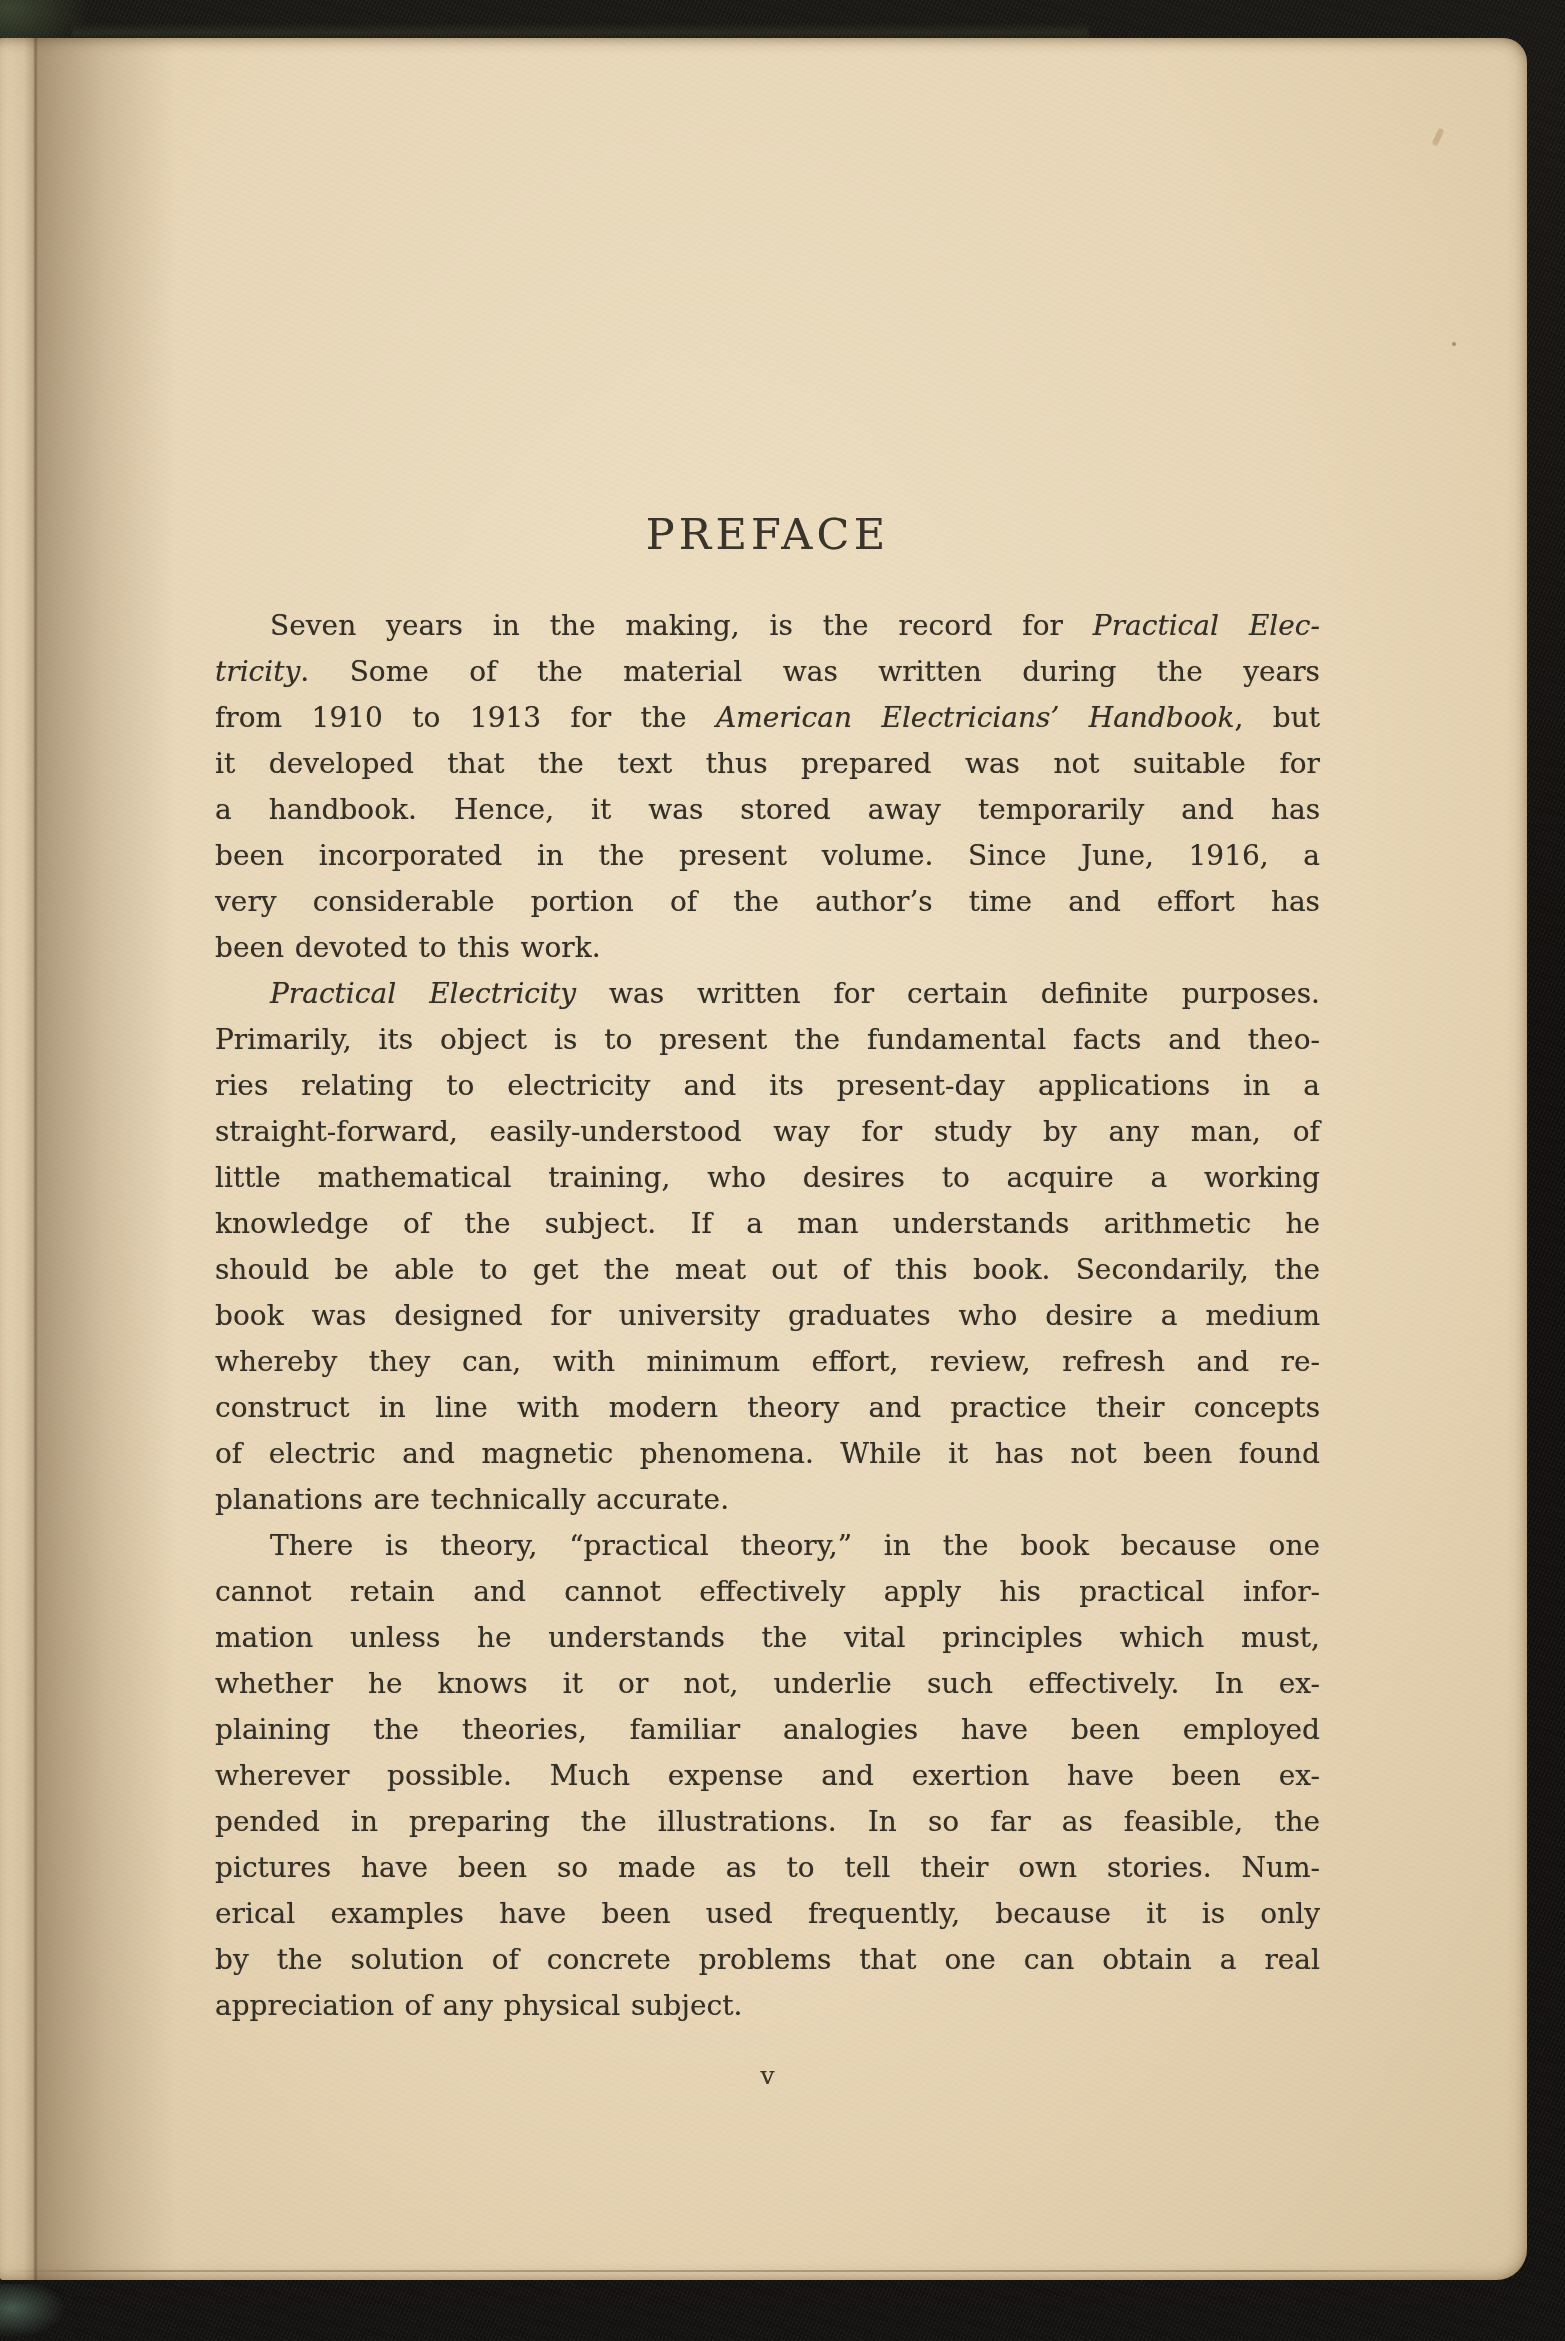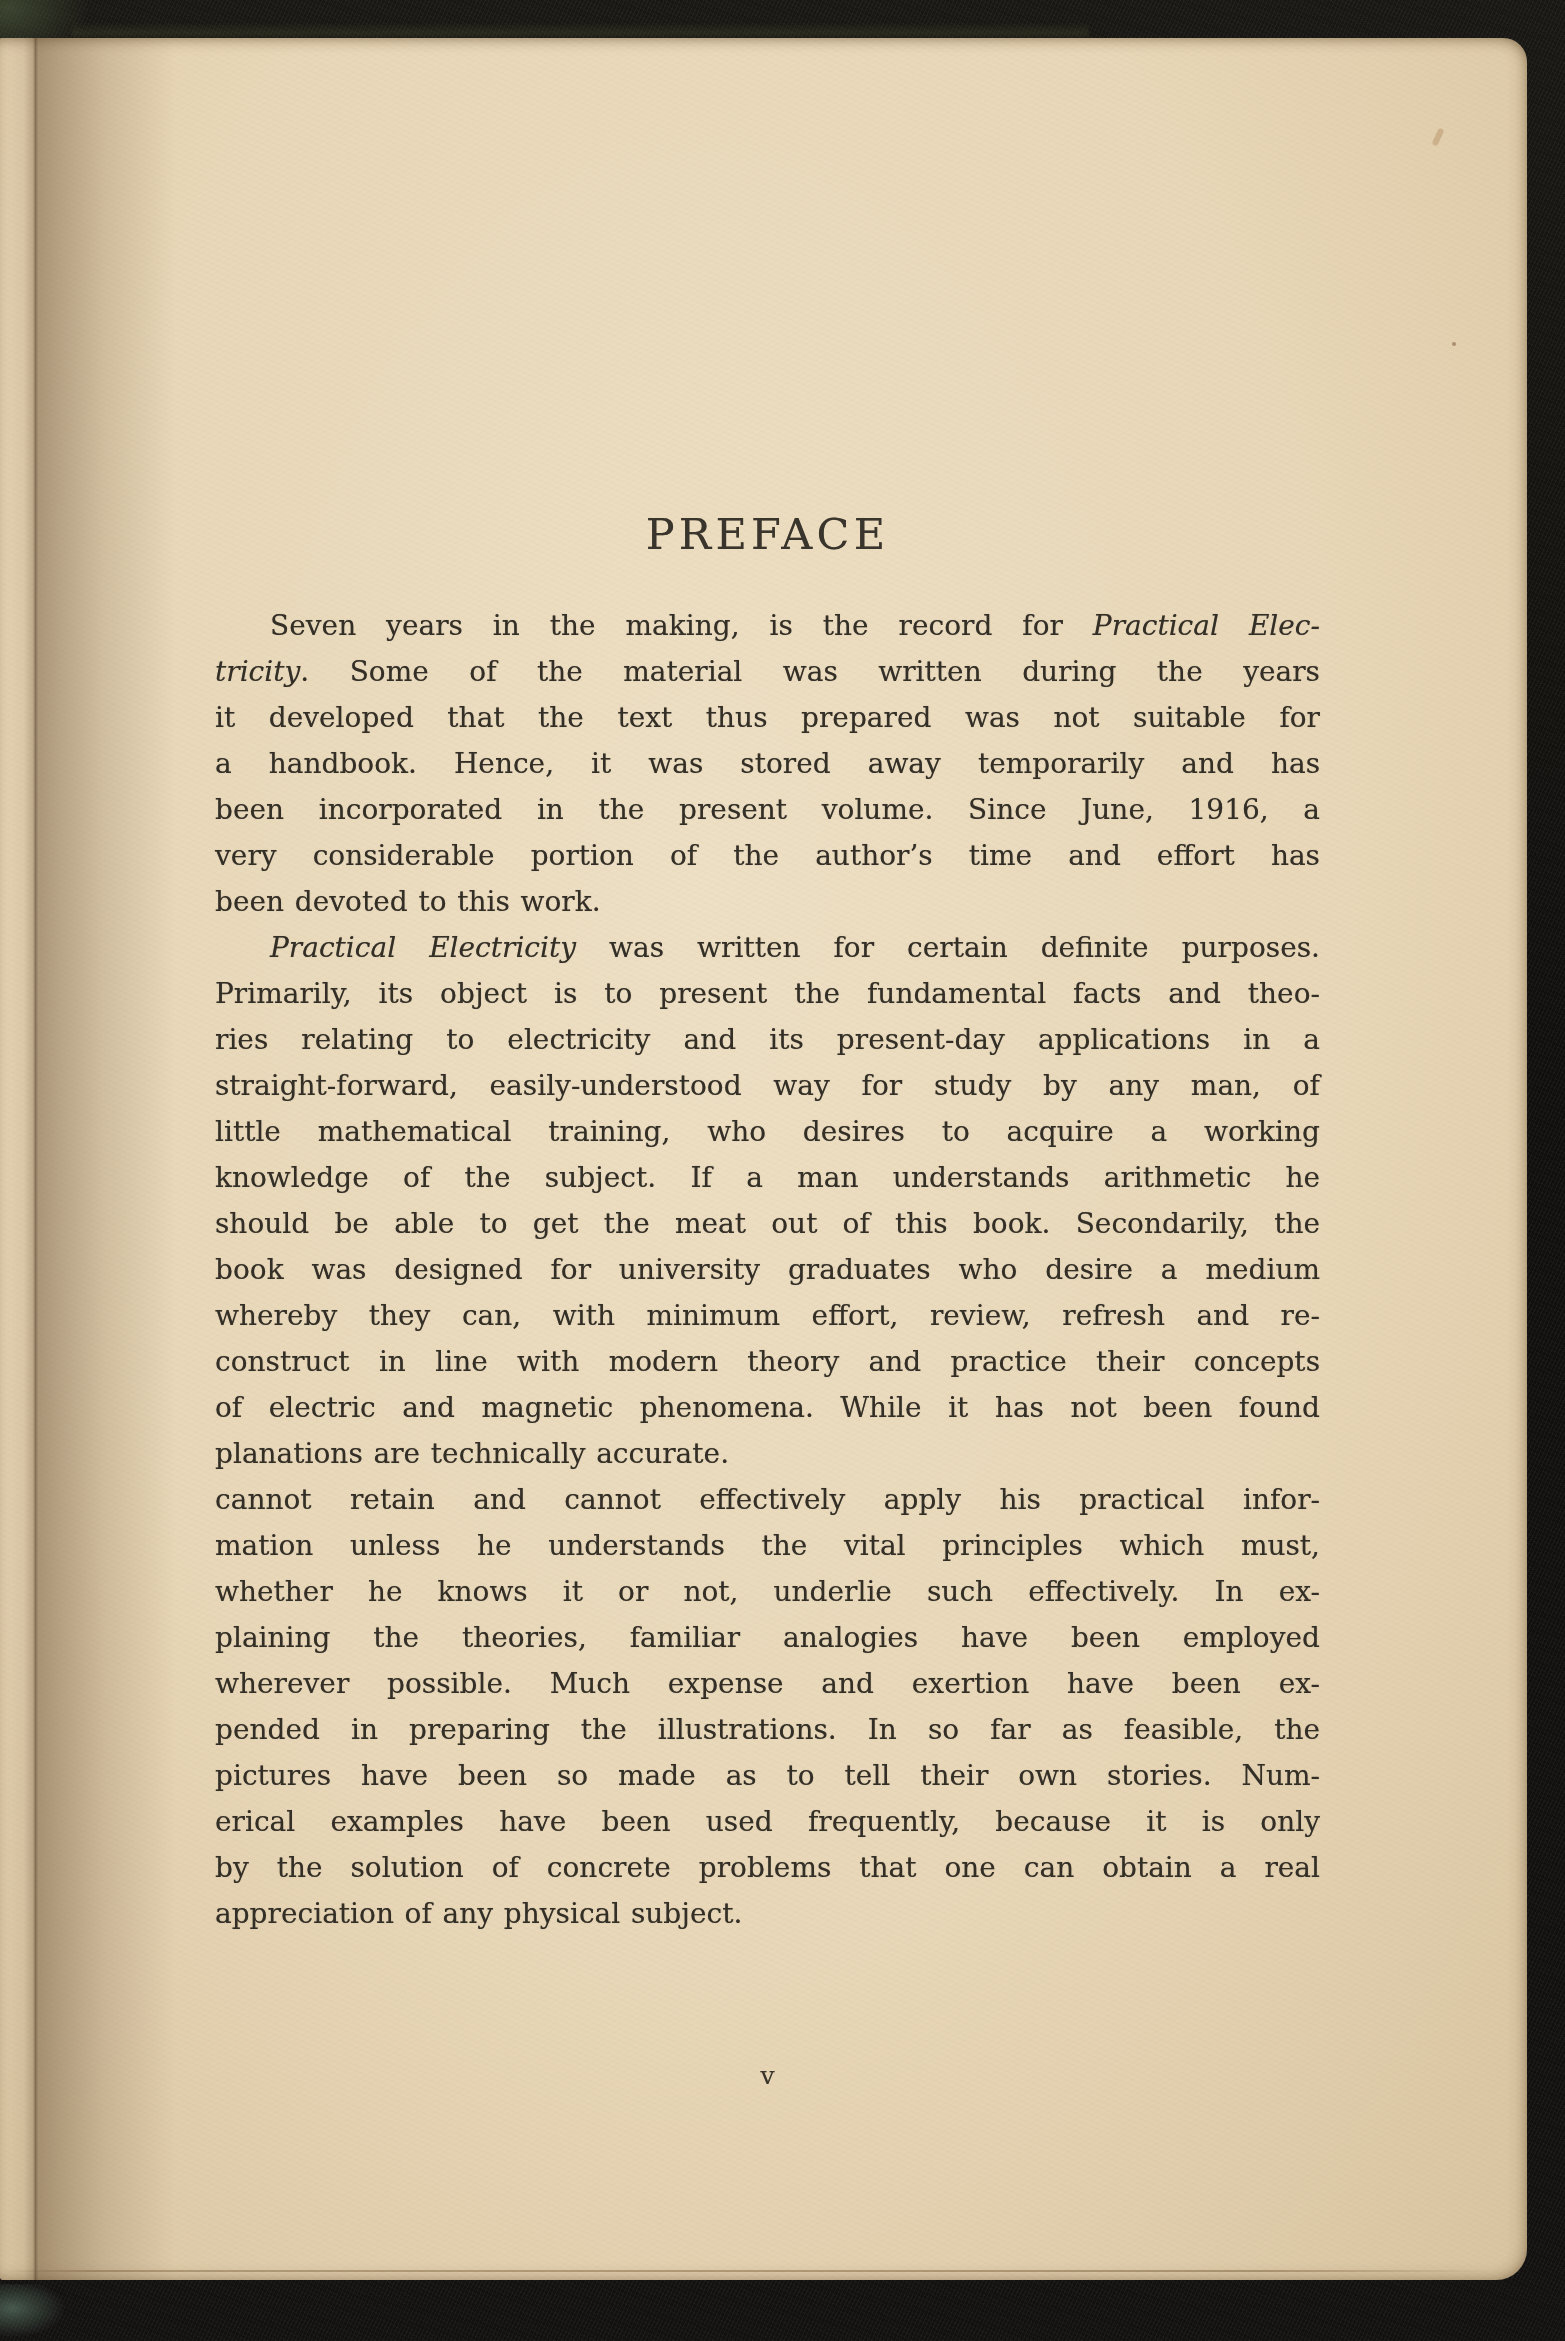--- a/index.html
+++ b/index.html
@@ -162,20 +162,21 @@
   <div class="bottom-page-edge"></div>
   <div class="paper-speck-a"></div>
   <div class="paper-speck-b"></div>
 
   <div class="preface-title">PREFACE</div>
 
   <div class="paragraphs">
       <div class="paragraph">
         <div class="line first">Seven years in the making, is the record for <em>Practical Elec-</em></div>
         <div class="line"><em>tricity</em>. Some of the material was written during the years</div>
+        <div class="line">from 1910 to 1913 for the <em>American Electricians’ Handbook</em>, but</div>
         <div class="line">it developed that the text thus prepared was not suitable for</div>
         <div class="line">a handbook. Hence, it was stored away temporarily and has</div>
         <div class="line">been incorporated in the present volume. Since June, 1916, a</div>
         <div class="line">very considerable portion of the author’s time and effort has</div>
         <div class="line last">been devoted to this work.</div>
       </div>
       <div class="paragraph">
         <div class="line first"><em>Practical Electricity</em> was written for certain definite purposes.</div>
         <div class="line">Primarily, its object is to present the fundamental facts and theo-</div>
         <div class="line">ries relating to electricity and its present-day applications in a</div>
@@ -183,20 +184,21 @@
         <div class="line">little mathematical training, who desires to acquire a working</div>
         <div class="line">knowledge of the subject. If a man understands arithmetic he</div>
         <div class="line">should be able to get the meat out of this book. Secondarily, the</div>
         <div class="line">book was designed for university graduates who desire a medium</div>
         <div class="line">whereby they can, with minimum effort, review, refresh and re-</div>
         <div class="line">construct in line with modern theory and practice their concepts</div>
         <div class="line">of electric and magnetic phenomena. While it has not been found</div>
         <div class="line last">planations are technically accurate.</div>
       </div>
       <div class="paragraph">
+        <div class="line first">There is theory, “practical theory,” in the book because one</div>
         <div class="line">cannot retain and cannot effectively apply his practical infor-</div>
         <div class="line">mation unless he understands the vital principles which must,</div>
         <div class="line">whether he knows it or not, underlie such effectively. In ex-</div>
         <div class="line">plaining the theories, familiar analogies have been employed</div>
         <div class="line">wherever possible. Much expense and exertion have been ex-</div>
         <div class="line">pended in preparing the illustrations. In so far as feasible, the</div>
         <div class="line">pictures have been so made as to tell their own stories. Num-</div>
         <div class="line">erical examples have been used frequently, because it is only</div>
         <div class="line">by the solution of concrete problems that one can obtain a real</div>
         <div class="line last">appreciation of any physical subject.</div>

